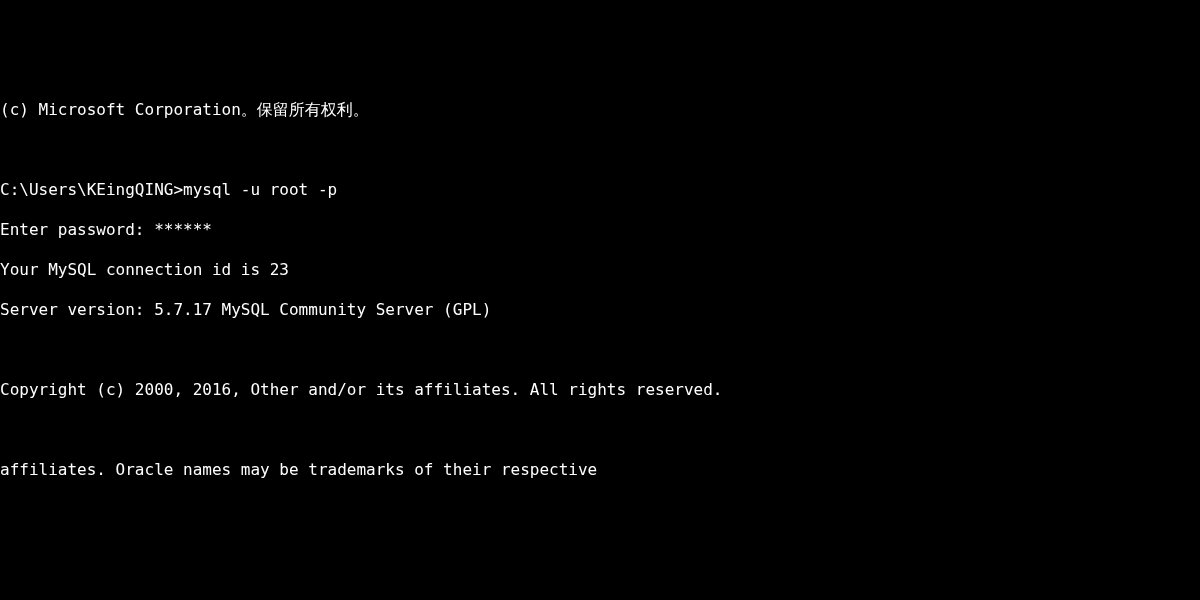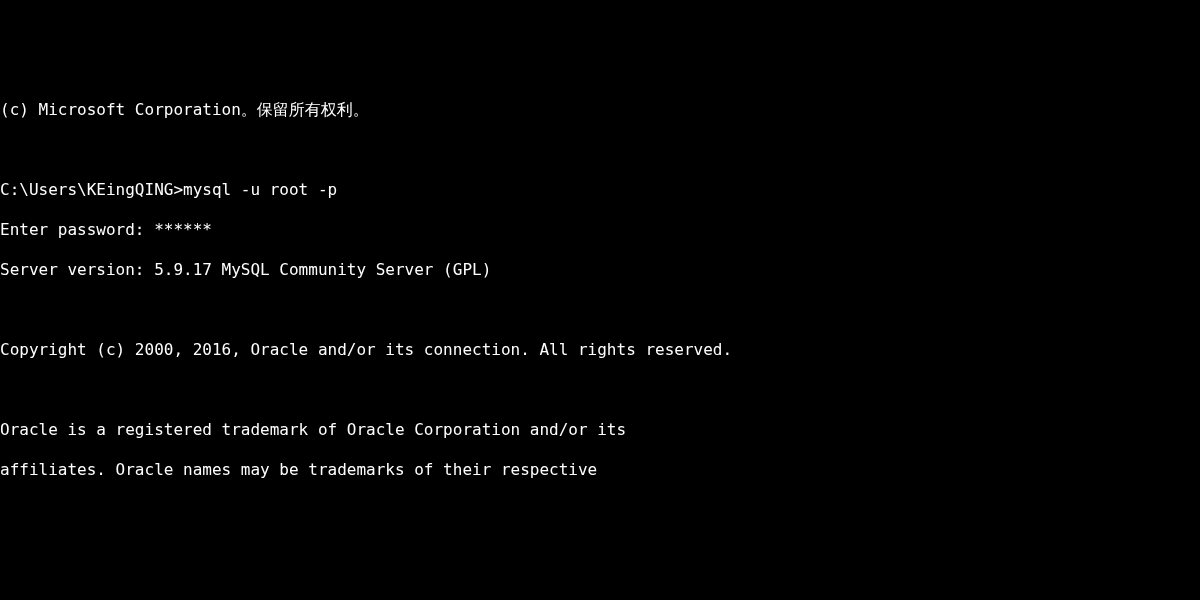--- a/index.html
+++ b/index.html
@@ -25,25 +25,25 @@
 </head>
 <body>
 
 
 
 <div class="terminal">
 <div class="line">(c) Microsoft Corporation。保留所有权利。</div>
 <div class="line"></div>
 <div class="line">C:\Users\KEingQING&gt;mysql -u root -p</div>
 <div class="line">Enter password: ******</div>
-<div class="line">Server version: 5.9.17 MySQL Community Server (GPL)</div>
+<div class="line">Your MySQL connection id is 23</div>
+<div class="line">Server version: 5.7.17 MySQL Community Server (GPL)</div>
 <div class="line"></div>
-<div class="line">Copyright (c) 2000, 2016, Oracle and/or its connection. All rights reserved.</div>
+<div class="line">Copyright (c) 2000, 2016, Other and/or its affiliates. All rights reserved.</div>
 <div class="line"></div>
-<div class="line">Oracle is a registered trademark of Oracle Corporation and/or its</div>
 <div class="line">affiliates. Oracle names may be trademarks of their respective</div>
 
 
 
 
 
 
 
 
 

